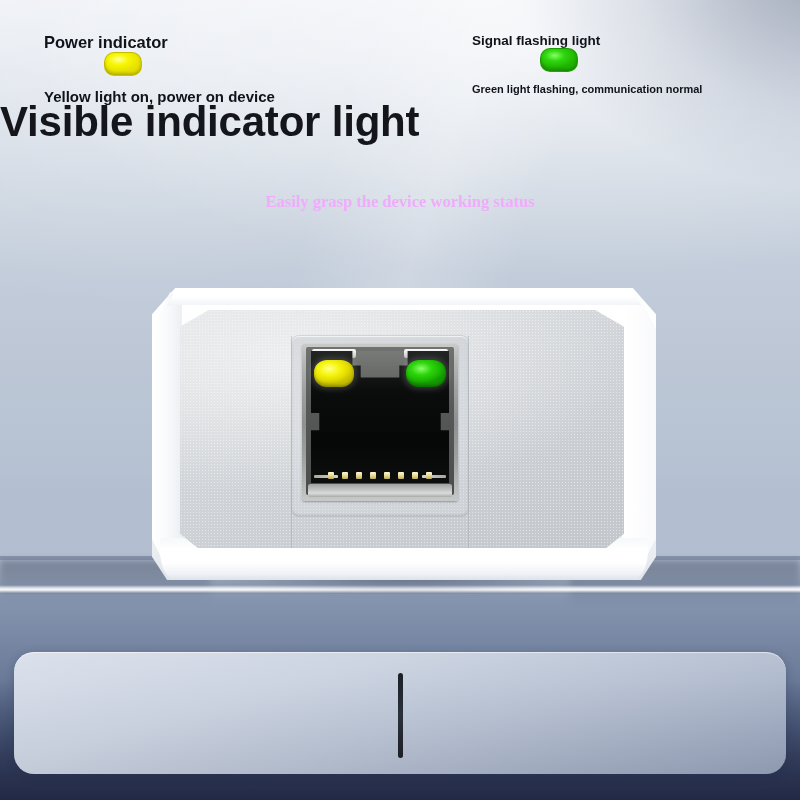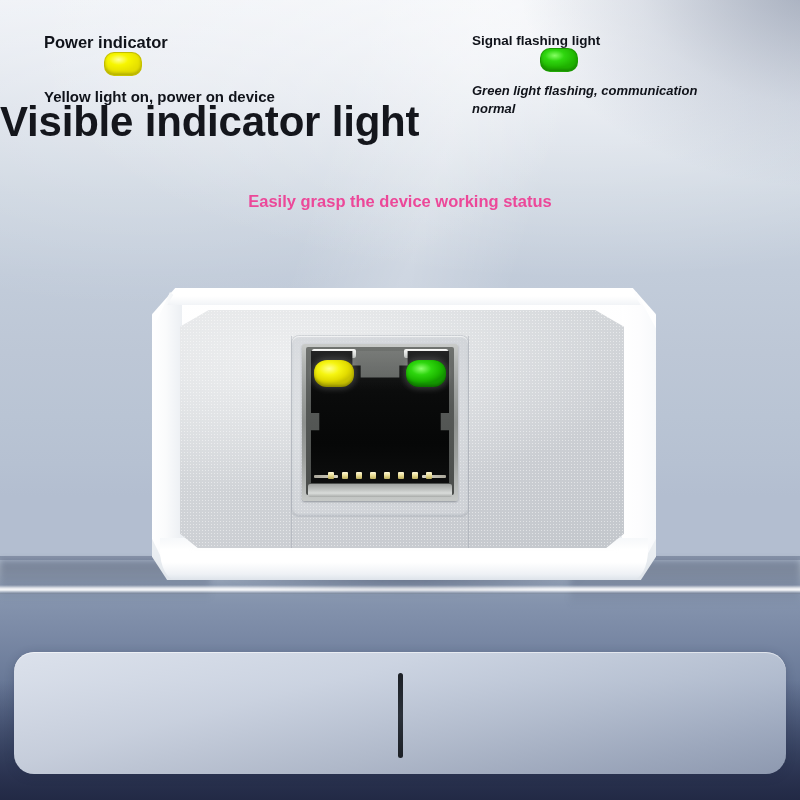--- a/index.html
+++ b/index.html
@@ -59,21 +59,21 @@
     background:linear-gradient(180deg,rgba(38,46,74,0) 0%,rgba(38,46,74,.55) 55%,rgba(32,39,66,.92) 100%);
   }
 
   
   .title{
     position:absolute;left:0;top:98px;width:800px;text-align:left;
     font-size:42px;font-weight:700;color:#14161c;letter-spacing:-.2px;
   }
   .subtitle{
     position:absolute;left:0;top:192px;width:800px;text-align:center;
-    font-size:16.5px;font-weight:700;color:#ec4899;
+    font-size:16.5px;font-weight:700;color:#f0abfc;font-family:Liberation Serif, serif;
   }
 
   
   .device-shadow{
     position:absolute;left:150px;top:560px;width:508px;height:38px;
     background:radial-gradient(50% 60% at 50% 40%, rgba(40,50,78,.50) 0%, rgba(40,50,78,0) 72%);
     filter:blur(5px);
   }
   .device{
     position:absolute;left:152px;top:288px;width:504px;height:292px;
@@ -219,21 +219,21 @@
   .lbl-main{font-size:16.5px;font-weight:700;color:#10131a;white-space:nowrap;}
   .lbl-main.small{font-size:13.5px;font-weight:700;}
   .chip{
     width:36px;height:22px;border-radius:10px;
     box-shadow:inset 0 -2px 3px rgba(0,0,0,.22), 0 0 4px rgba(255,255,255,.35);
   }
   .chip-yellow{background:radial-gradient(60% 55% at 38% 30%, #ffff9a 0%, #f7f600 45%, #e6e000 100%);border:1px solid rgba(150,145,0,.45);}
   .chip-green{background:radial-gradient(60% 55% at 38% 30%, #86ff63 0%, #2fd60f 45%, #1fb300 100%);border:1px solid rgba(20,120,0,.45);}
   .desc{position:absolute;left:0;font-weight:700;color:#10131a;}
   .desc-left{top:88px;font-size:15px;white-space:nowrap;}
-  .desc-right{top:82px;font-size:13px;line-height:1.35;width:262px;font-style:italic;}
+  .desc-right{top:82px;font-size:11px;line-height:1.35;width:262px;}
 </style>
 </head>
 <body>
 
 <div class="stage">
 
   <div class="photo"></div>
   <div class="photo-sheen"></div>
   <div class="photo-corner"></div>
   <div class="surface-shadowtop"></div>

